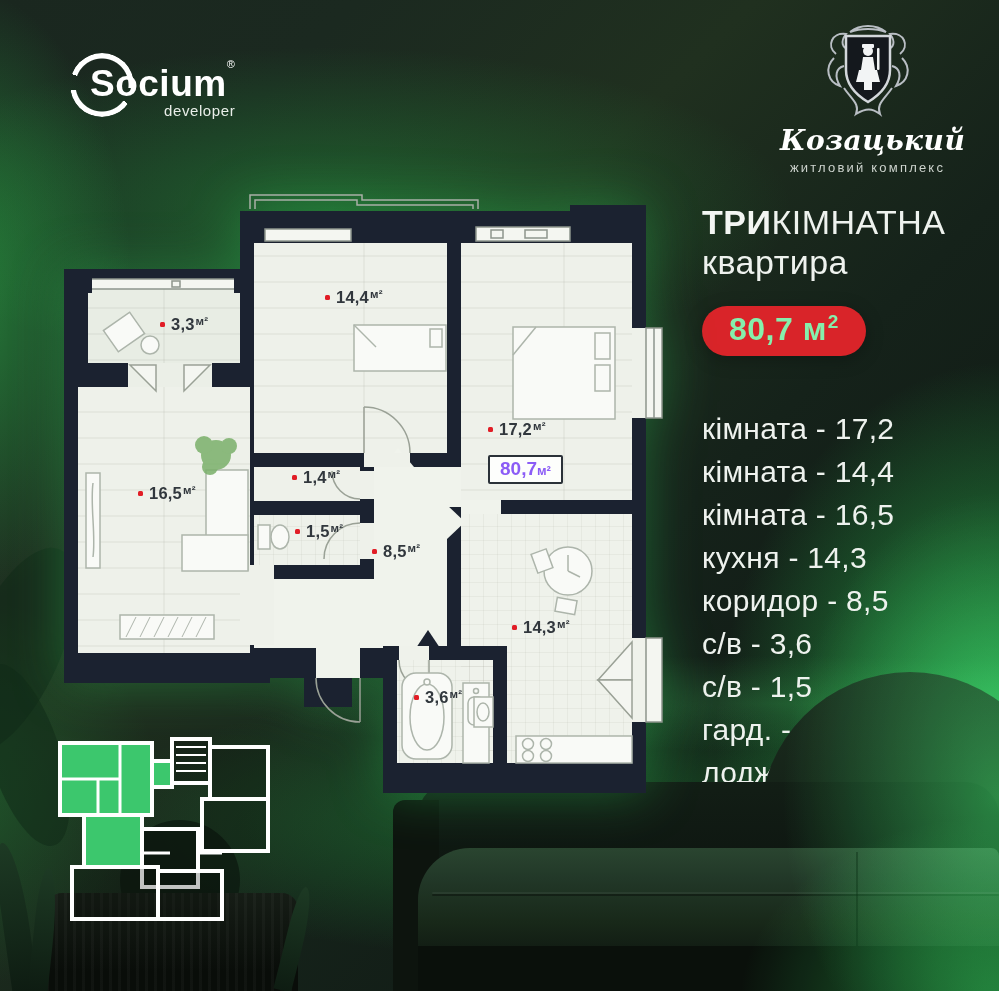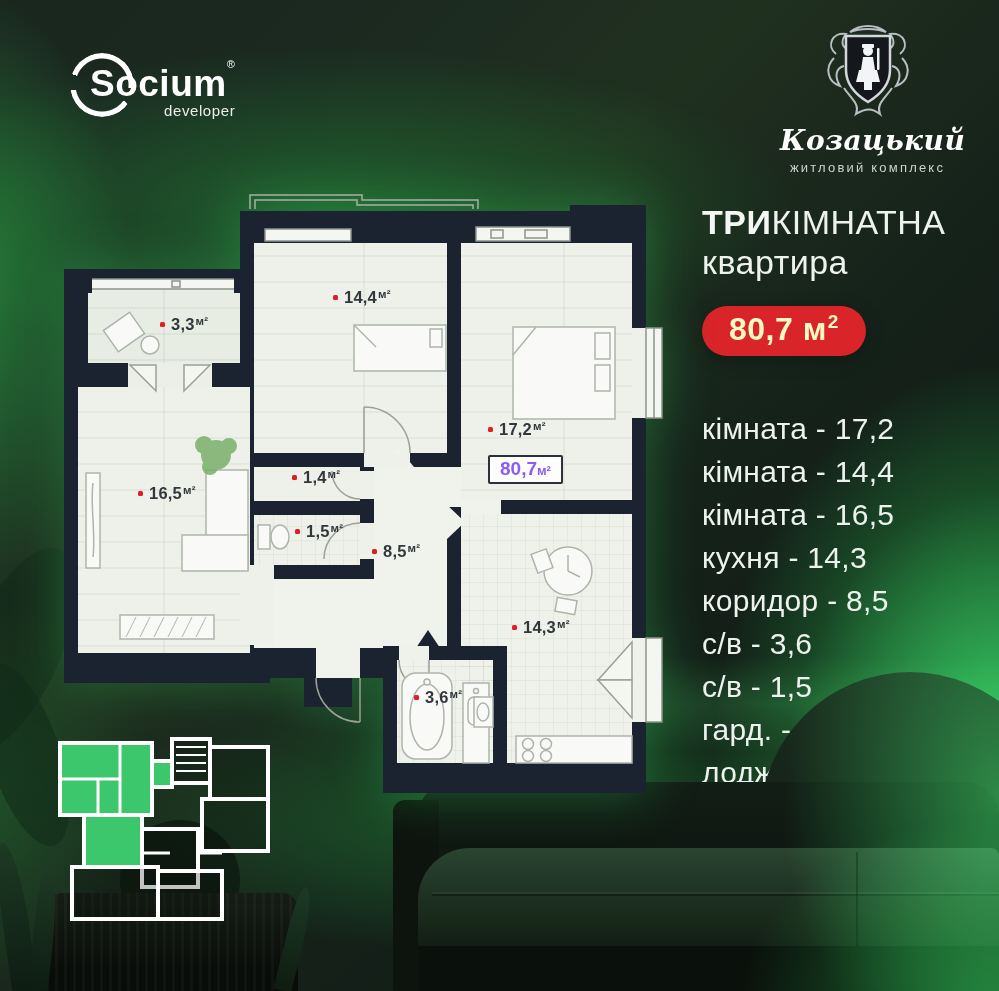--- a/index.html
+++ b/index.html
@@ -28,21 +28,21 @@
   .koz{position:absolute;left:780px;top:24px;width:175px;height:140px;color:#fff;text-align:center;}
   .koz .crest{position:absolute;left:42px;top:0;}
   .koz .name{position:absolute;left:0;top:100px;width:175px;font-family:"DejaVu Serif",serif;
     font-style:italic;font-weight:700;font-size:28px;letter-spacing:.5px;}
   .koz .sub{position:absolute;left:0;top:136px;width:175px;font-size:13px;letter-spacing:2.2px;
     color:#cdd3cd;text-transform:lowercase;}
   
   .offer-title{position:absolute;left:702px;top:202px;font-size:34px;line-height:40px;color:#f3f6f3;letter-spacing:.5px;}
   .offer-title .b{font-weight:700;}
   .offer-title .r{font-weight:400;color:#eef2ee;}
-  .badge{position:absolute;left:702px;top:306px;background:#d92429;color:#fef9c3;border-radius:25px;
+  .badge{position:absolute;left:702px;top:306px;background:#d92429;color:#86efac;border-radius:25px;
     padding:5px 27px 8px 27px;font-size:32px;font-weight:700;letter-spacing:.5px;box-shadow:0 4px 18px rgba(0,0,0,.25);}
   .badge sup{font-size:19px;vertical-align:12px;margin-left:1px;}
   .room-list{position:absolute;left:702px;top:407px;margin:0;padding:0;}
   .room-list li{list-style:none;font-size:30px;line-height:43px;font-weight:400;color:#eef2ee;letter-spacing:.3px;}
   .address{position:absolute;left:660px;top:913px;width:310px;text-align:center;color:#f1f4f1;
     font-size:19.5px;line-height:26px;font-weight:400;}
   
   .plan{position:absolute;left:64px;top:191px;width:600px;height:634px;z-index:3;}
   .plan svg{filter:drop-shadow(0 0 26px rgba(46,190,85,.40));}
   .plan-label{position:absolute;display:flex;align-items:center;white-space:nowrap;
@@ -307,21 +307,21 @@
         </g>
       </g>
     </svg>
 
     
     <div class="plan-label" style="left:96px;top:124px;">
         <span class="dot"></span>
         <span>3,3</span>
         <span class="u">м²</span>
       </div>
-    <div class="plan-label" style="left:269px;top:97px;">
+    <div class="plan-label" style="left:261px;top:97px;">
         <span class="dot"></span>
         <span>14,4</span>
         <span class="u">м²</span>
       </div>
     <div class="plan-label" style="left:424px;top:229px;justify-content:center;">
         <span class="dot"></span>
         <span>17,2</span>
         <span class="u">м²</span>
       </div>
     <div class="plan-label" style="left:74px;top:293px;">

